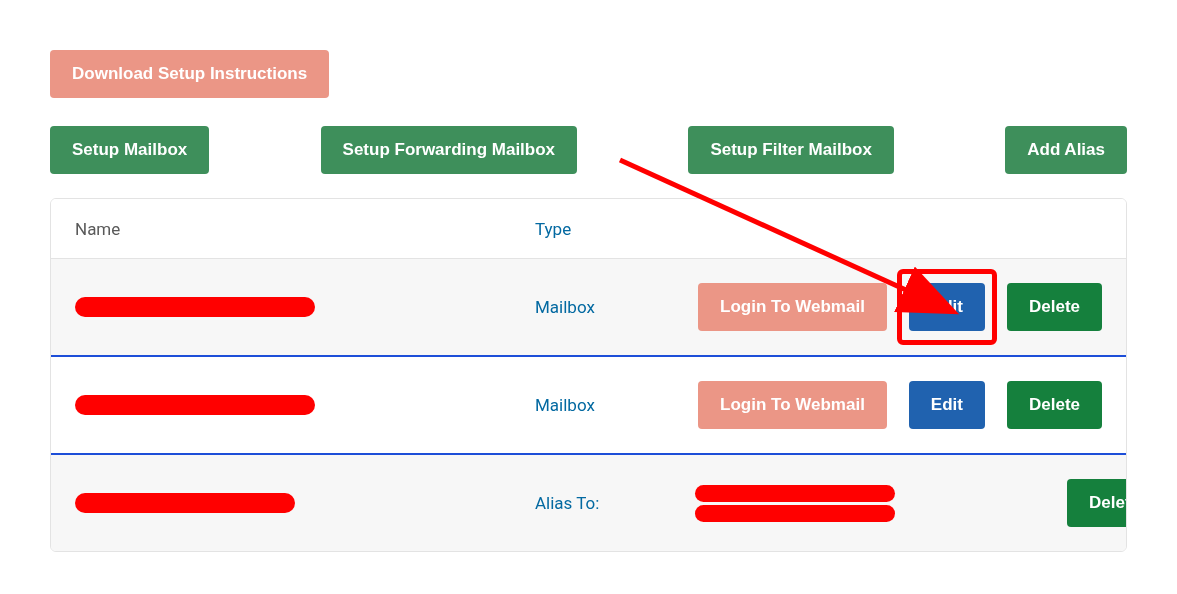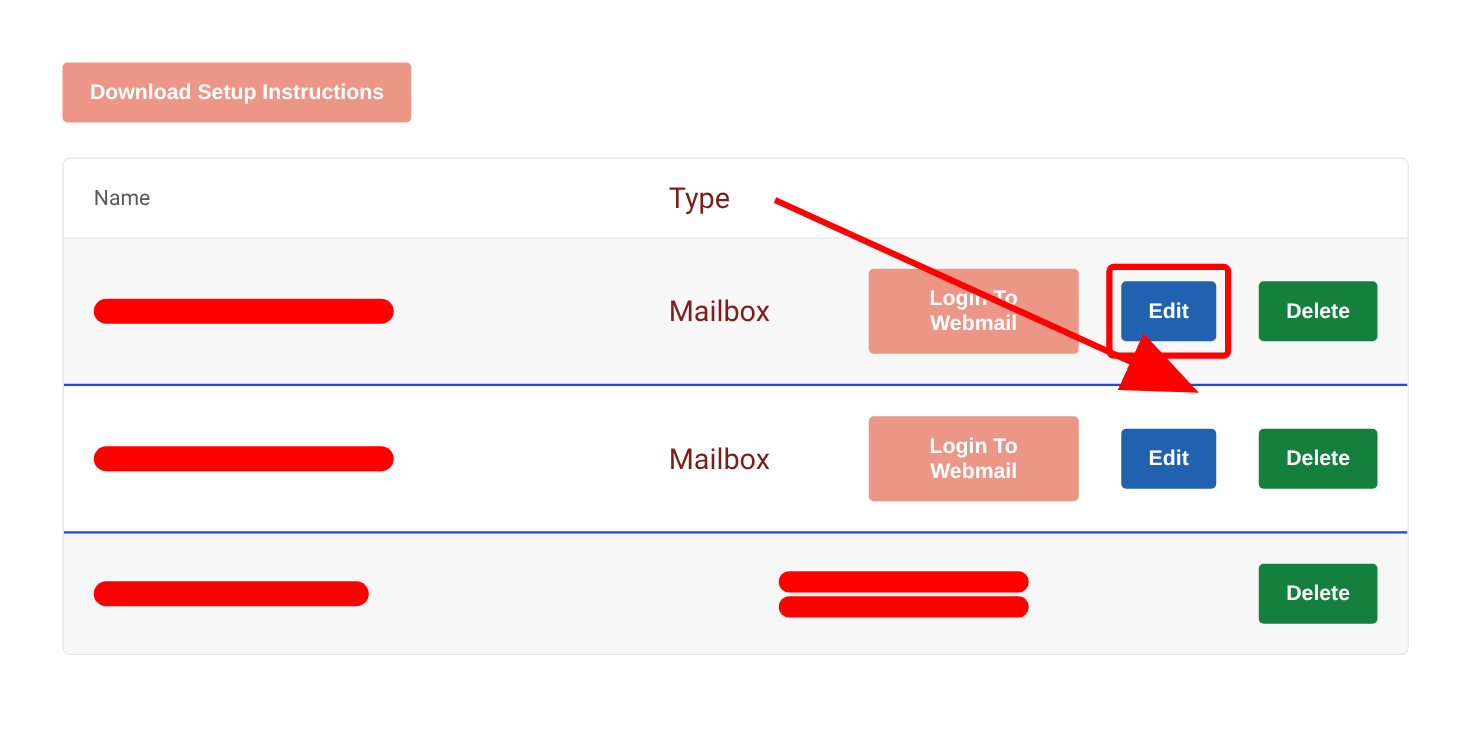--- a/index.html
+++ b/index.html
@@ -72,28 +72,28 @@
       background: #fff;
     }
     .table-body-row:last-child {
       border-bottom: none;
     }
     .col-name {
       flex: 0 0 460px;
     }
     .col-type {
       flex: 0 0 160px;
-      color: #7f1d1d;
-      font-size: 23px;
+      color: #0369a1;
+      font-size: 17px;
     }
     .col-actions {
       flex: 1;
       display: flex;
       justify-content: flex-end;
-      gap: 34px;
+      gap: 22px;
       align-items: center;
     }
     .redacted {
       background: #ff0000;
       border-radius: 10px;
       height: 20px;
       width: 240px;
     }
     .redacted-stack {
       display: flex;
@@ -134,20 +134,26 @@
   </style>
 </head>
 <body>
 
 <div class="container">
 
   <div class="top-row">
     <button class="btn btn-salmon">Download Setup Instructions</button>
   </div>
 
+  <div class="action-row">
+    <button class="btn btn-green">Setup Mailbox</button>
+    <button class="btn btn-green">Setup Forwarding Mailbox</button>
+    <button class="btn btn-green">Setup Filter Mailbox</button>
+    <button class="btn btn-green">Add Alias</button>
+  </div>
 
   <div class="table-container">
     <div class="table-row table-header">
       <div class="col-name">Name</div>
       <div class="col-type">Type</div>
       <div class="col-actions"></div>
     </div>
 
     <div class="table-row table-body-row">
       <div class="col-name">
@@ -173,20 +179,21 @@
         <button class="btn btn-salmon">Login To Webmail</button>
         <button class="btn btn-blue">Edit</button>
         <button class="btn btn-darkred">Delete</button>
       </div>
     </div>
 
     <div class="table-row table-body-row">
       <div class="col-name">
         <div class="redacted" style="width:220px"></div>
       </div>
+      <div class="col-type">Alias To:</div>
       <div class="col-actions">
         <div class="alias-col">
           <div class="redacted-stack">
             <div class="redacted-sm"></div>
             <div class="redacted-sm"></div>
           </div>
         </div>
         <button class="btn btn-darkred">Delete</button>
       </div>
     </div>

